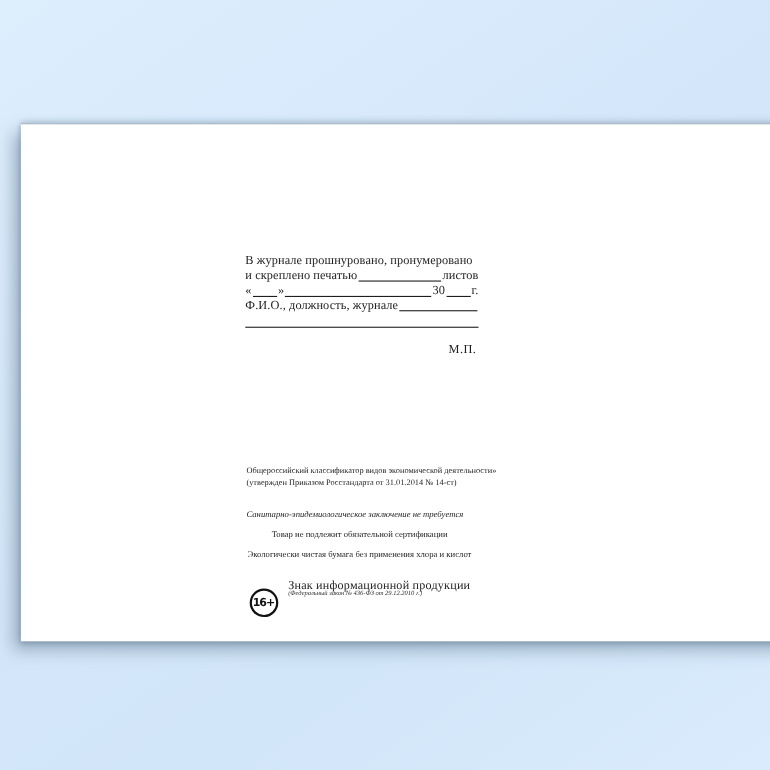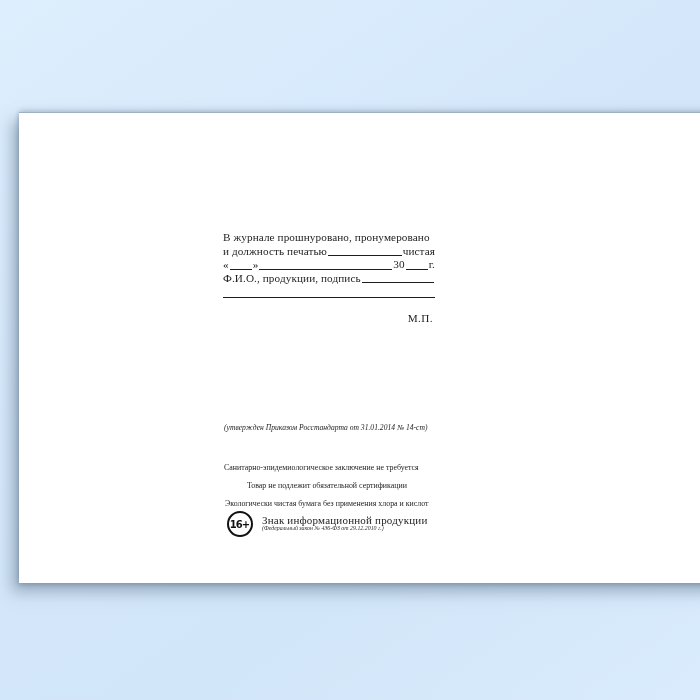--- a/index.html
+++ b/index.html
@@ -68,30 +68,30 @@
   .compliance {
     position: absolute;
     left: 205px;
     top: 310px;
     width: 230px;
     font-size: 7.6px;
     line-height: 10.9px;
     white-space: nowrap;
     color: #242424;
   }
-  .italic { font-style: italic; }
+  .italic { }
 
   
   .statement {
     position: absolute;
     font-size: 7.9px;
     white-space: nowrap;
     color: #242424;
   }
-  .st-1 { left: 205px; top: 350px; }
+  .st-1 { left: 205px; top: 350px; font-style: italic; }
   .st-2 { left: 208px; top: 368px; margin-left: 20px; }
   .st-3 { left: 206px; top: 386px; }
 
   
   .agemark {
     position: absolute;
     left: 208px;
     top: 398px;
     display: flex;
     align-items: center;
@@ -105,20 +105,21 @@
     border-radius: 50%;
     display: flex;
     align-items: center;
     justify-content: center;
     font-family: "DejaVu Sans", "Liberation Sans", sans-serif;
     font-weight: bold;
     font-size: 10px;
     letter-spacing: -0.9px;
     padding-right: 1px;
     color: #111;
+    margin-top: 24px;
   }
   .agemark-text .t1 {
     font-size: 11px;
     line-height: 9.5px;
     letter-spacing: 0.2px;
     white-space: nowrap;
     color: #242424;
   }
   .agemark-text .t2 {
     font-size: 5.9px;
@@ -132,42 +133,43 @@
 <body>
 
 <div class="scene">
   <div class="page">
 
     <div class="stitch">
       <div class="row">
         <span>В журнале прошнуровано, пронумеровано</span>
       </div>
       <div class="row">
-        <span>и должность печатью</span>
+        <span>и скреплено печатью</span>
         <span class="fill"></span>
-        <span>чистая</span>
+        <span>листов</span>
       </div>
       <div class="row">
         <span>«</span>
         <span class="fill w22"></span>
         <span>»</span>
         <span class="fill"></span>
         <span>30</span>
         <span class="fill w22"></span>
         <span>г.</span>
       </div>
       <div class="row">
-        <span>Ф.И.О., продукции, подпись</span>
+        <span>Ф.И.О., должность, журнале</span>
         <span class="fill"></span>
       </div>
       <div class="full-line"></div>
       <div class="seal">М.П.</div>
     </div>
 
     <div class="compliance">
+      <div>Общероссийский классификатор видов экономической деятельности»</div>
       <div class="italic">(утвержден Приказом Росстандарта от 31.01.2014 № 14-ст)</div>
     </div>
 
     <div class="statement st-1">Санитарно-эпидемиологическое заключение не требуется</div>
     <div class="statement st-2">Товар не подлежит обязательной сертификации</div>
     <div class="statement st-3">Экологически чистая бумага без применения хлора и кислот</div>
 
     <div class="agemark">
       <div class="badge">16+</div>
       <div class="agemark-text">

